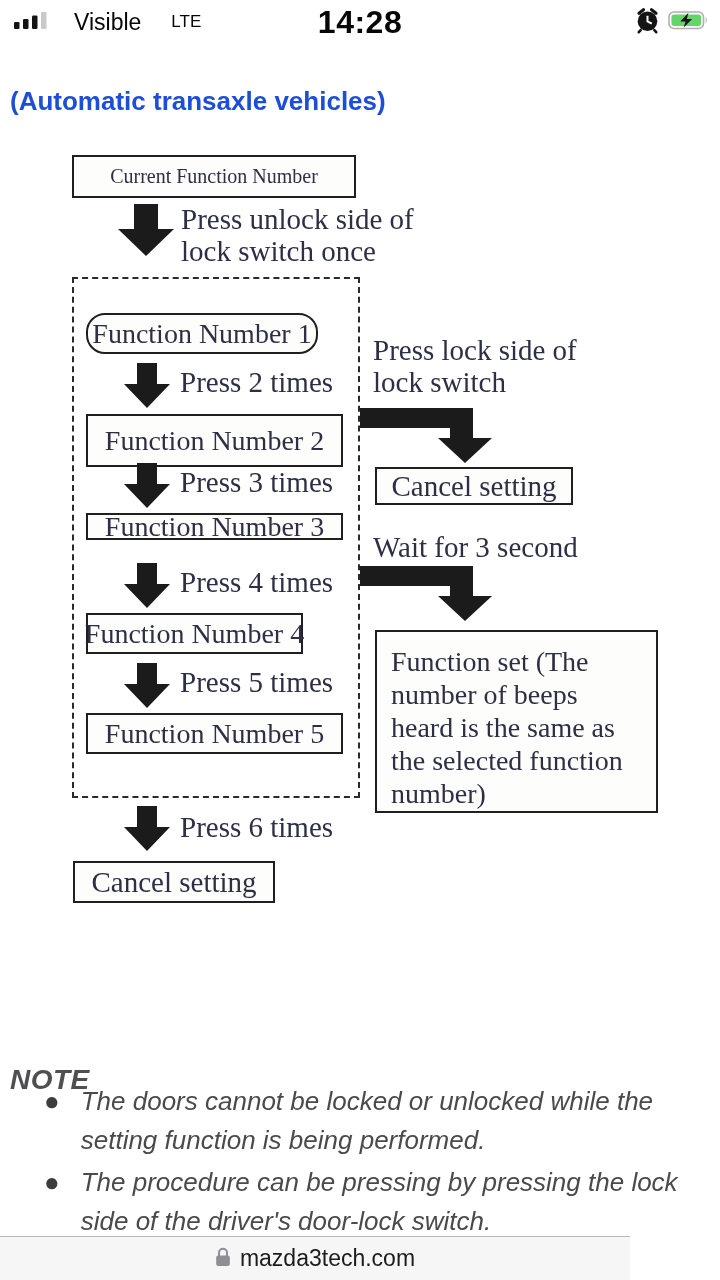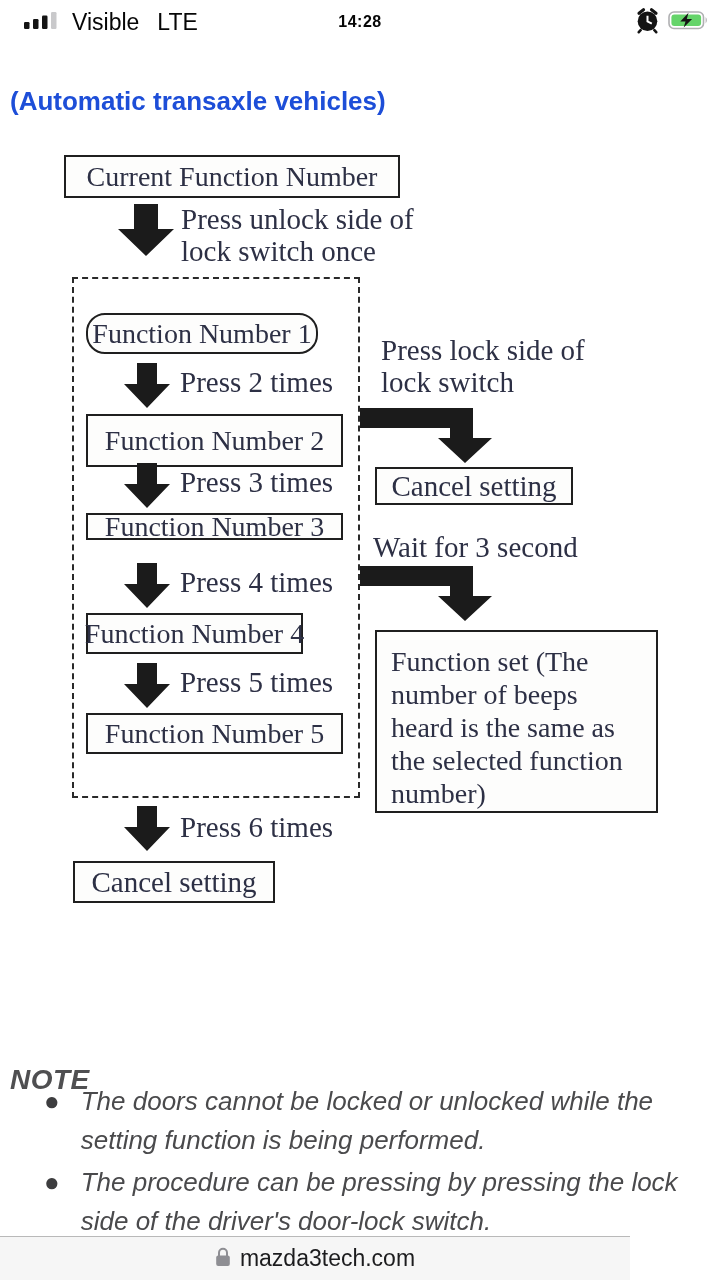--- a/index.html
+++ b/index.html
@@ -4,24 +4,24 @@
 <style>
   html,body { margin:0; padding:0; background:#e9e9e9; }
   .screen {
     position:relative; width:720px; height:1280px; background:#ffffff;
     overflow:hidden; font-family:"Liberation Sans", sans-serif;
     margin:0 auto;
   }
 
   
   .statusbar { position:absolute; left:0; top:0; width:720px; height:44px; background:#fff; }
-  .sb-left { position:absolute; left:24px; top:0; height:44px; display:flex; align-items:center; gap:10px; }
+  .sb-left { position:absolute; left:14px; top:0; height:44px; display:flex; align-items:center; gap:22px; }
   .sb-carrier { font-size:23px; color:#060606; }
-  .sb-network { font-size:23px; color:#060606; margin-left:8px; }
-  .sb-time { position:absolute; left:0; right:0; top:0; height:44px; display:flex; align-items:center; justify-content:center; font-size:16px; font-weight:700; color:#060606; letter-spacing:0.5px; }
+  .sb-network { font-size:17px; color:#060606; margin-left:8px; }
+  .sb-time { position:absolute; left:0; right:0; top:0; height:44px; display:flex; align-items:center; justify-content:center; font-size:32px; font-weight:700; color:#060606; letter-spacing:0.5px; }
   .sb-right { position:absolute; right:10px; top:0; height:44px; display:flex; align-items:center; gap:7px; }
 
   
   .heading { position:absolute; left:10px; top:86px; font-size:26px; font-weight:700; color:#1d4ed8; }
 
   
   .fc-box {
     position:absolute; border:2px solid #1f1f1f; background:#fdfdfc;
     font-family:"Liberation Serif", serif; color:#2d3045;
     display:flex; align-items:center; justify-content:center;
@@ -89,21 +89,21 @@
           <rect x="3.4" y="3.4" width="29.7" height="11.7" rx="3" fill="#65d46a"></rect>
           <path d="M37.6 6 q2.6 3.2 0 6.4 z" fill="#b0b0b2"></path>
           <polygon points="20.5,1.8 12.3,10.4 17.5,10.4 15.7,16.6 24.1,7.9 18.8,7.9" fill="#141414"></polygon>
         </svg>
       </span>
     </div>
   </div>
 
   <div class="heading">(Automatic transaxle vehicles)</div>
 
-  <div class="fc-box" style="left:64px; top:155px; width:336px; height:43px; font-size:28px;">Current Function Number</div>
+  <div class="fc-box" style="left:72px; top:155px; width:284px; height:43px; font-size:20px;">Current Function Number</div>
 
   <svg class="arrow" style="left:118px; top:204px;" width="56" height="53" viewBox="0 0 56 53">
     <polygon points="16,0 40,0 40,25 56,25 28,52 0,25 16,25" fill="#1b1b1b"></polygon>
   </svg>
   <div class="fc-label" style="left:181px; top:203px;">
     <span>Press unlock side of</span><br>
     <span>lock switch once</span>
   </div>
 
   <div class="dashed-box" style="left:72px; top:277px; width:288px; height:521px;"></div>
@@ -131,21 +131,21 @@
   <div class="fc-label" style="left:180px; top:466px;">Press 3 times</div>
   <div class="fc-label" style="left:180px; top:566px;">Press 4 times</div>
   <div class="fc-label" style="left:180px; top:666px;">Press 5 times</div>
 
   <svg class="arrow" style="left:124px; top:806px;" width="46" height="46" viewBox="0 0 46 46">
     <polygon points="13,0 33,0 33,21 46,21 23,45 0,21 13,21" fill="#1b1b1b"></polygon>
   </svg>
   <div class="fc-label" style="left:180px; top:811px;">Press 6 times</div>
   <div class="fc-box" style="left:73px; top:861px; width:202px; height:42px; font-size:29px;">Cancel setting</div>
 
-  <div class="fc-label" style="left:381px; top:334px;">
+  <div class="fc-label" style="left:373px; top:334px;">
     <span>Press lock side of</span><br>
     <span>lock switch</span>
   </div>
   <svg class="arrow" style="left:360px; top:406px;" width="135" height="58" viewBox="0 0 135 58">
     <polygon points="0,2 113,2 113,32 132,32 105,57 78,32 90,32 90,22 0,22" fill="#1b1b1b"></polygon>
   </svg>
   <div class="fc-box" style="left:375px; top:467px; width:198px; height:38px; font-size:29px;">Cancel setting</div>
 
   <div class="fc-label" style="left:373px; top:531px;">Wait for 3 second</div>
   <svg class="arrow" style="left:360px; top:564px;" width="135" height="58" viewBox="0 0 135 58">

